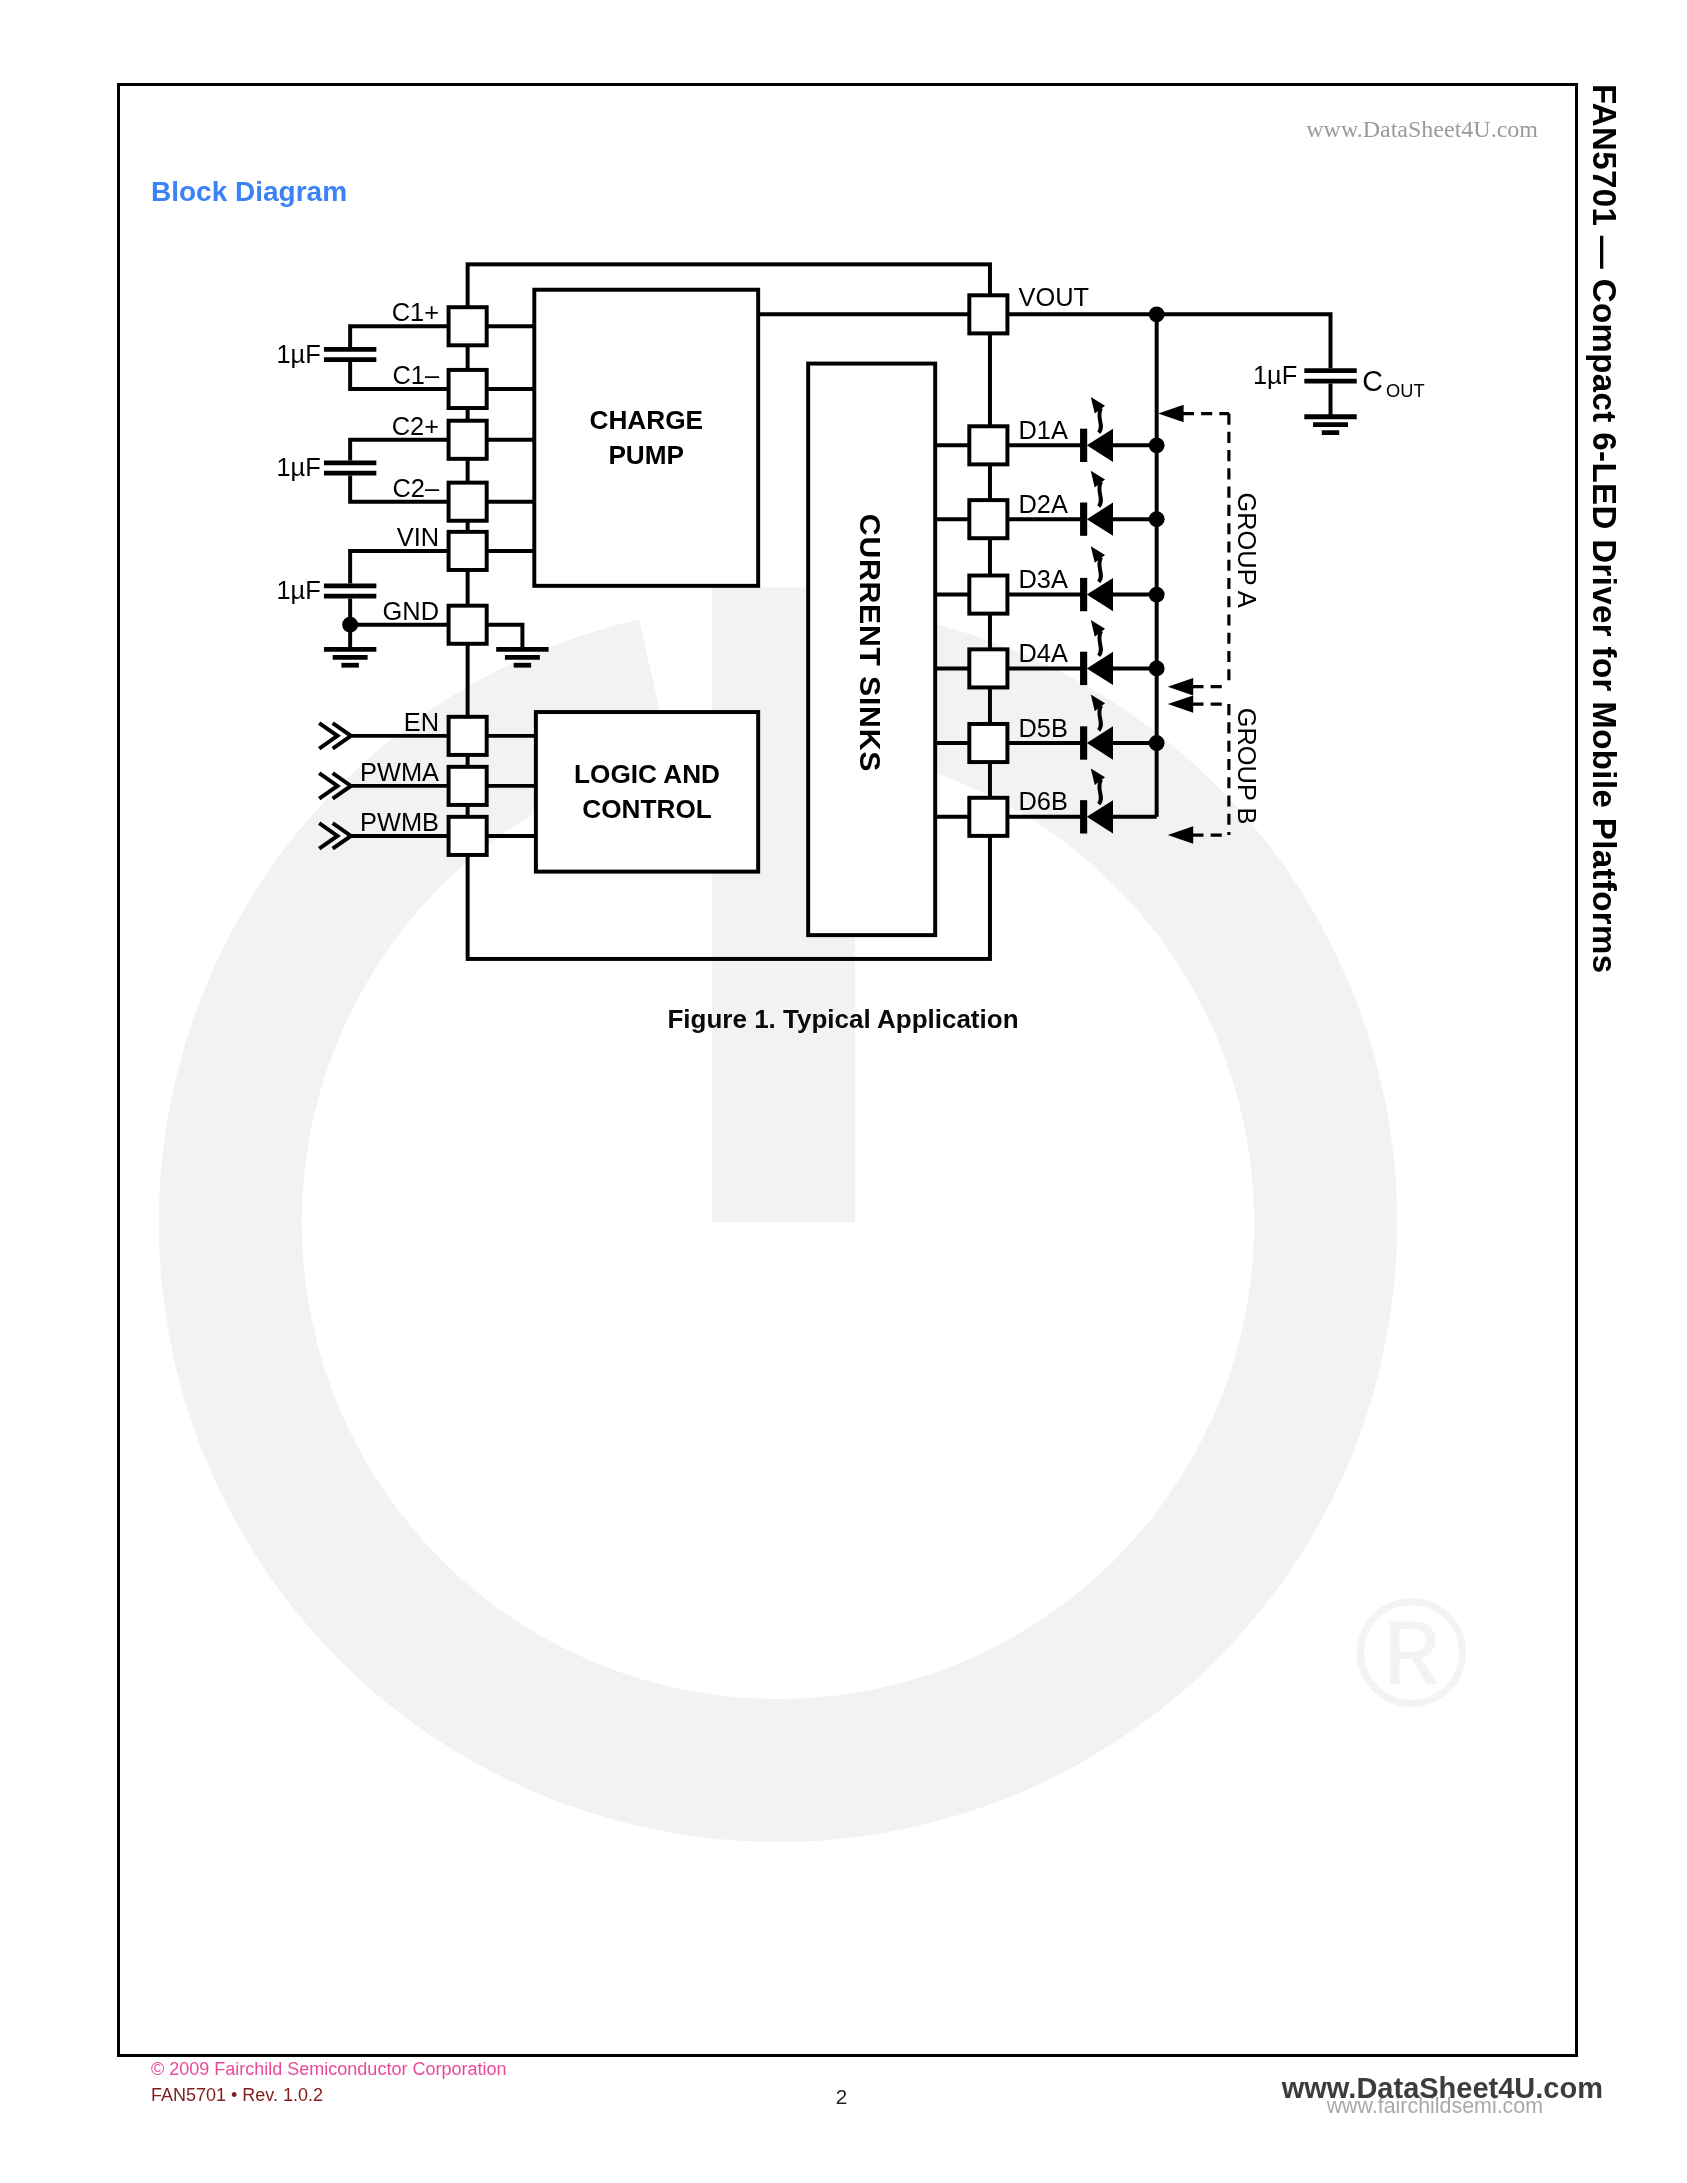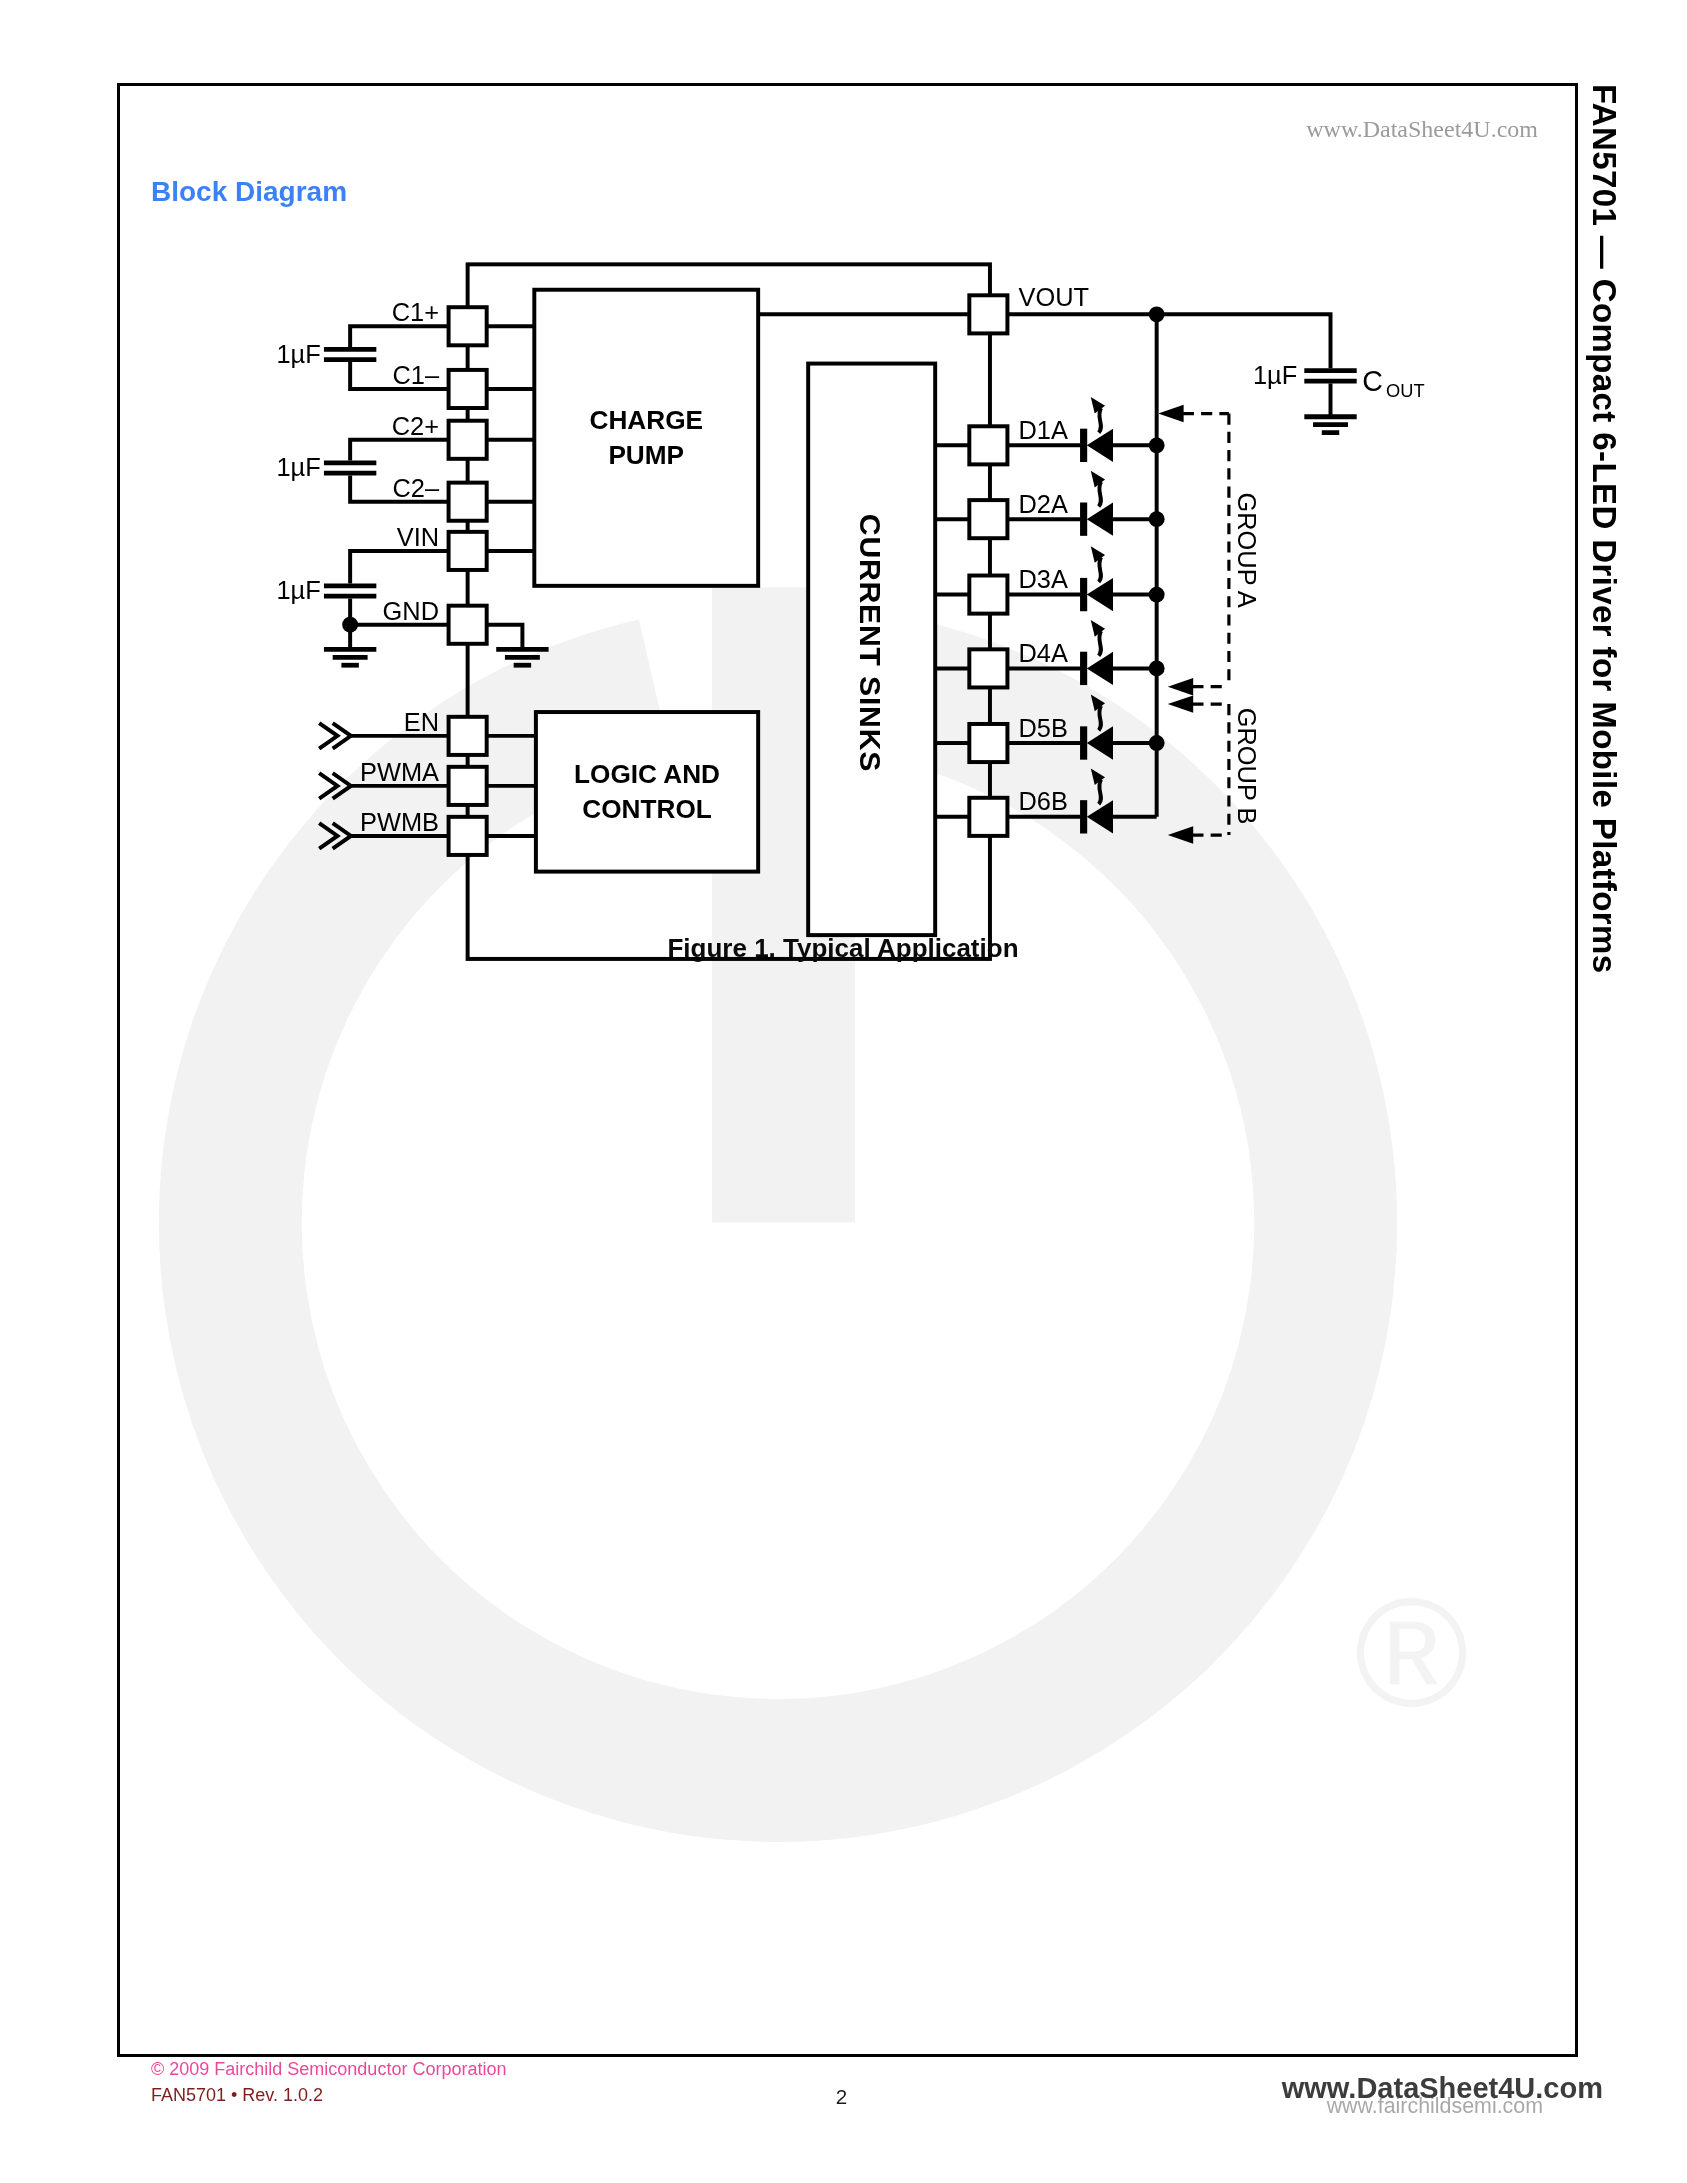--- a/index.html
+++ b/index.html
@@ -17,21 +17,21 @@
     font-family:"Liberation Serif", serif; font-size:24px; color:#9b9b9b;
   }
   #side-title{
     left:1623px; top:84px; transform:rotate(90deg); transform-origin:0 0;
     font-size:33px; font-weight:bold; white-space:nowrap; letter-spacing:0.4px; color:#000;
   }
   #block-title{
     left:151px; top:176px; font-size:28px; font-weight:bold; color:#3b82f6;
   }
   #fig-caption{
-    left:565px; top:933px; width:556px; text-align:center;
+    left:565px; top:1004px; width:556px; text-align:center;
     font-size:26px; font-weight:bold; color:#0a0a0a;
   }
   #footer-copyright{ left:151px; top:2059px; font-size:18px; color:#ec4899;}
   #footer-doc{ left:151px; top:2085px; font-size:18px; color:#7f1d1d;}
   #footer-page{ left:754px; top:2085px; width:175px; text-align:center; font-size:20.6px; color:#1c1c1c;}
   #footer-gray-url{ left:1146px; top:2058px; width:397px; text-align:right; font-size:21.4px; color:#a9a9a9;margin-top:36px;}
   #footer-bold-url{ left:1127px; top:2072px; width:476px; text-align:right; font-size:29px; font-weight:bold; color:#3c3c3c;}
   svg text{font-family:"Liberation Sans", sans-serif;}
   .pinlbl{font-size:32px; fill:#000;}
   .caplbl{font-size:32px; fill:#000;}

